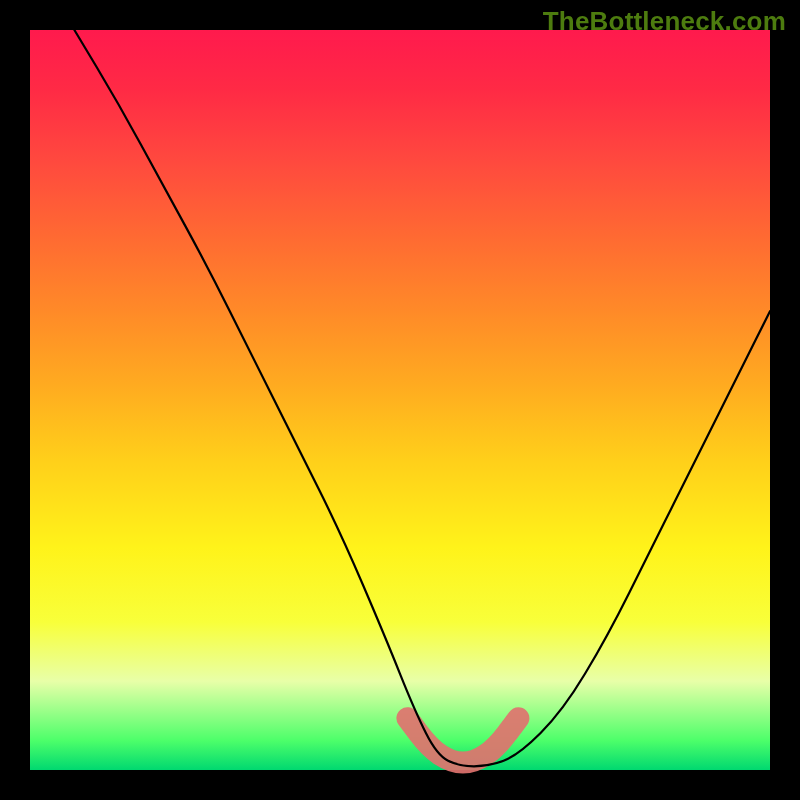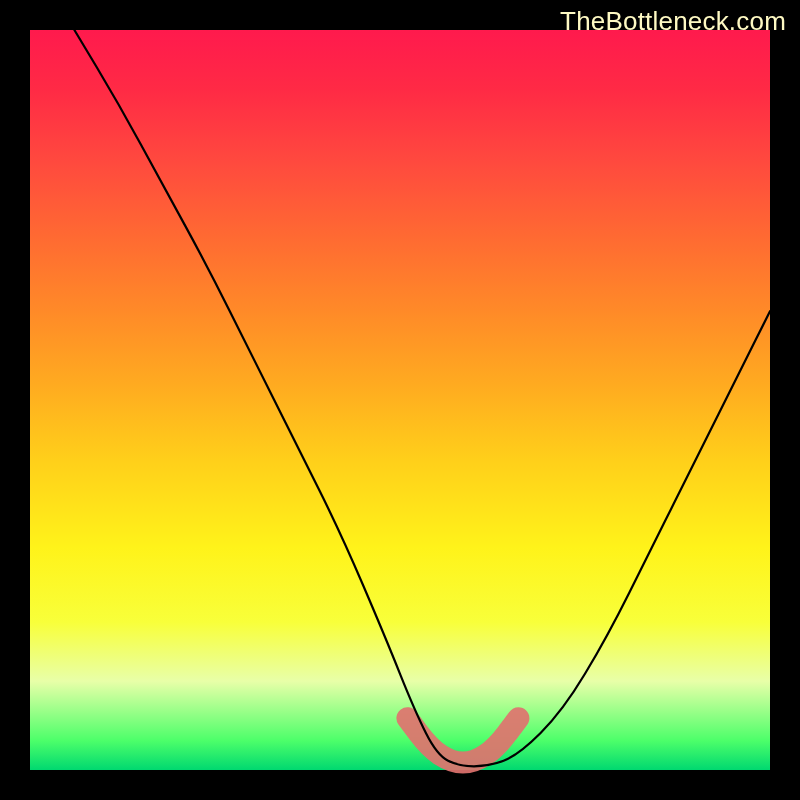--- a/index.html
+++ b/index.html
@@ -15,22 +15,22 @@
     position: relative;
     width: 800px;
     height: 800px;
     background: #000;
   }
   .watermark {
     position: absolute;
     top: 6px;
     right: 14px;
     font-size: 26px;
-    font-weight: 400;
-    color: #fef9c3;
+    font-weight: 700;
+    color: #4d7c0f;
     letter-spacing: 0.2px;
     user-select: none;
   }
   
   .plot {
     position: absolute;
     left: 30px;
     top: 30px;
     width: 740px;
     height: 740px;

